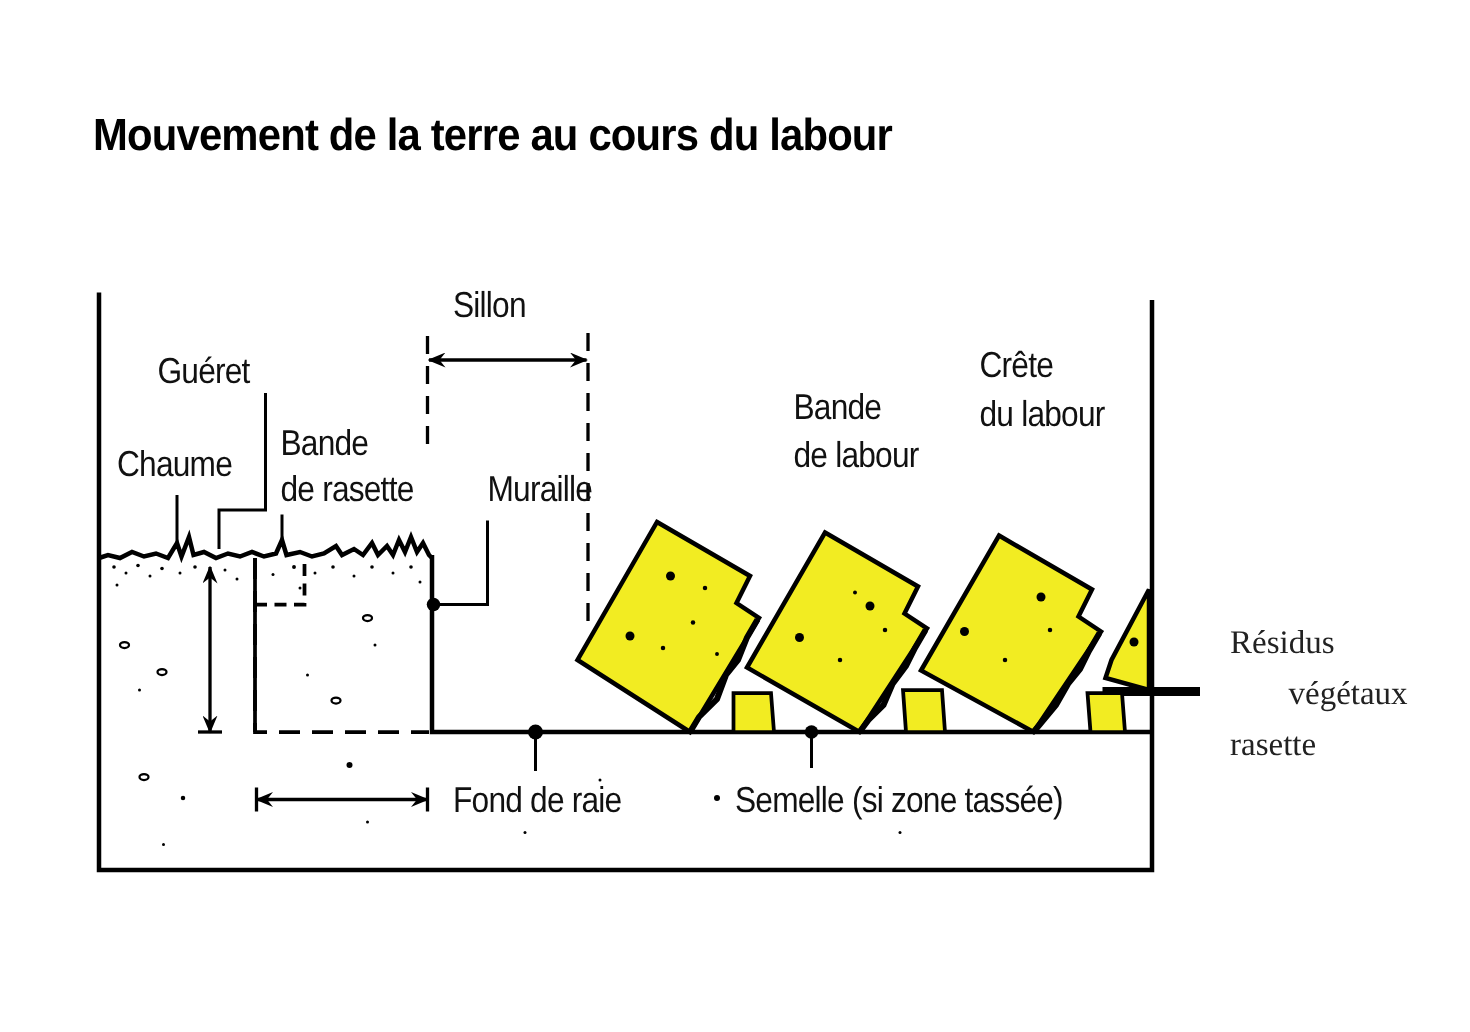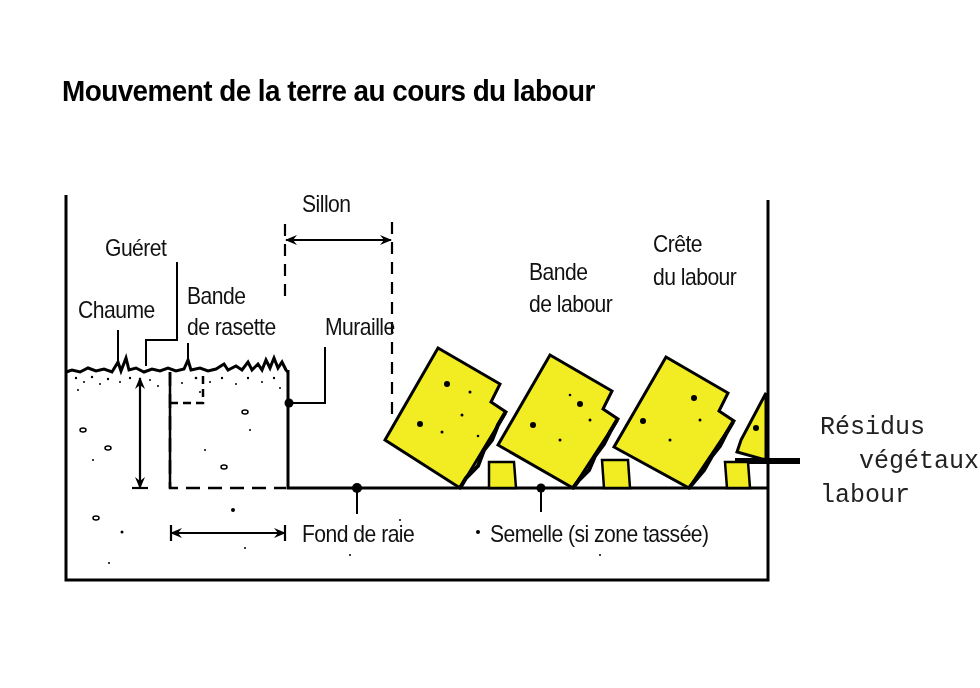--- a/index.html
+++ b/index.html
@@ -10,22 +10,22 @@
     font-size: 30px; letter-spacing: -0.6px; color: #000;
     transform: scaleX(0.93); transform-origin: left top;
   }
   svg.diagram { position: absolute; left: 0; top: 0; }
   .lbl {
     position: absolute; font-family: "Liberation Sans", sans-serif;
     font-size: 24px; color: #111; line-height: 27px; letter-spacing: -0.6px;
     transform: scaleX(0.88); transform-origin: left top; white-space: nowrap;
   }
   .lbl-right {
-    position: absolute; font-family: Liberation Mono, monospace;
-    font-size: 25px; color: #222; line-height: 34px; white-space: nowrap;
+    position: absolute; font-family: Liberation Serif, serif;
+    font-size: 22px; color: #222; line-height: 34px; white-space: nowrap;
   }
 </style>
 </head>
 <body>
 
 <div class="title">Mouvement de la terre au cours du labour</div>
 
 <svg class="diagram" width="980" height="688" viewBox="0 0 980 688" xmlns="http://www.w3.org/2000/svg">
   <defs>
     <marker id="arrowEnd" markerWidth="12" markerHeight="10" refX="11" refY="5" orient="auto" markerUnits="userSpaceOnUse">
@@ -184,13 +184,13 @@
 <div class="lbl" style="left:187px; top:313px;">de rasette</div>
 <div class="lbl" style="left:325px; top:313px;">Muraille</div>
 <div class="lbl" style="left:529px; top:258px;">Bande</div>
 <div class="lbl" style="left:529px; top:290px;">de labour</div>
 <div class="lbl" style="left:653px; top:230px;">Crête</div>
 <div class="lbl" style="left:653px; top:263px;">du labour</div>
 <div class="lbl" style="left:302px; top:520px;">Fond de raie</div>
 <div class="lbl" style="left:490px; top:520px;">Semelle (si zone tassée)</div>
 <div class="lbl-right" style="left:820px; top:411px;">Résidus</div>
 <div class="lbl-right" style="left:820px; top:445px;margin-left:39px;">végétaux</div>
-<div class="lbl-right" style="left:820px; top:479px;">labour</div>
+<div class="lbl-right" style="left:820px; top:479px;">rasette</div>
 
 </body></html>

